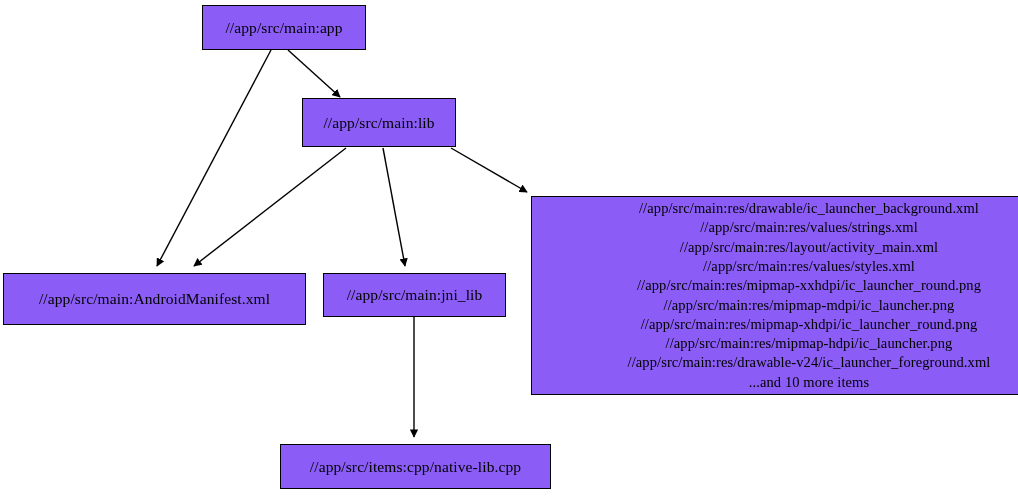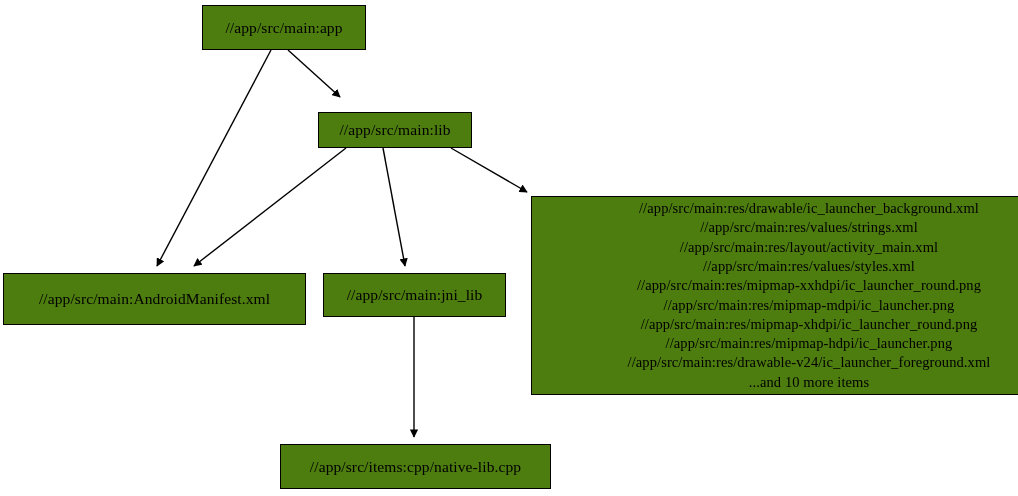--- a/index.html
+++ b/index.html
@@ -28,21 +28,21 @@
     left: 0;
     top: 0;
     width: 1018px;
     height: 496px;
     pointer-events: none;
   }
   .node {
     position: absolute;
     box-sizing: border-box;
     border: 1px solid #000000;
-    background: #4d7c0f;
+    background: #8b5cf6;
     display: flex;
     align-items: center;
     justify-content: center;
     text-align: center;
     line-height: 1.0;
   }
   .node .node-label {
     display: block;
     white-space: pre;
     font-size: 15.5px;
@@ -52,21 +52,21 @@
     align-items: center;
   }
   .node.multiline .node-label {
     font-size: 14.5px;
     line-height: 19.3px;
     white-space: pre-line;
   }
 
   
   #node-app        { left: 202px; top: 5px;   width: 164px; height: 45px; }
-  #node-lib        { left: 302px; top: 112px; width: 154px; height: 36px; margin-left: 16px; }
+  #node-lib        { left: 302px; top: 98px; width: 154px; height: 49px; }
   #node-manifest   { left: 3px;   top: 273px; width: 303px; height: 52px; }
   #node-jni-lib    { left: 323px; top: 273px; width: 183px; height: 44px; text-align: right; }
   #node-res-group  { left: 531px; top: 196px; width: 556px; height: 199px; }
   #node-native-lib { left: 280px; top: 444px; width: 271px; height: 45px; }
 </style>
 </head>
 <body>
 
 <div id="graph-root">
 

